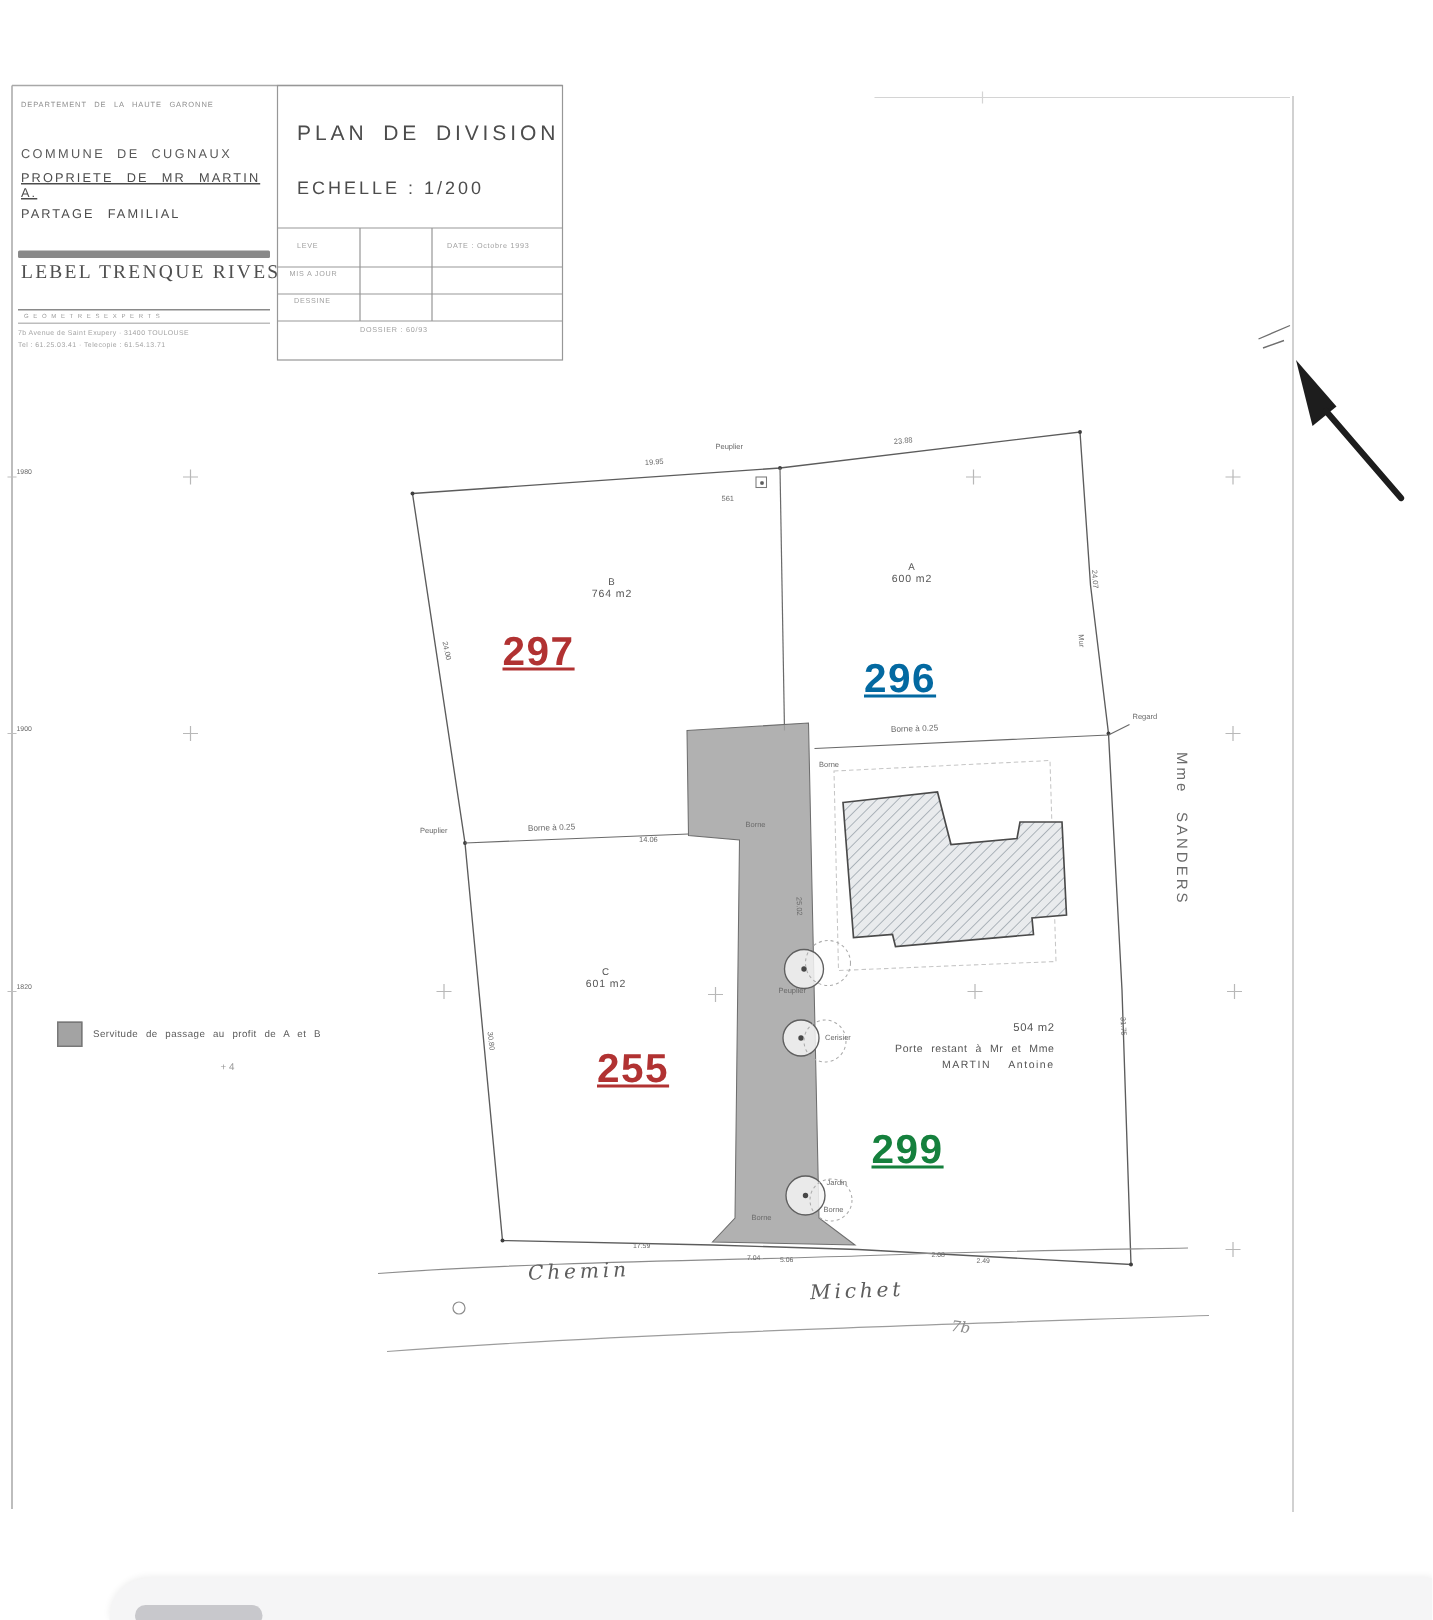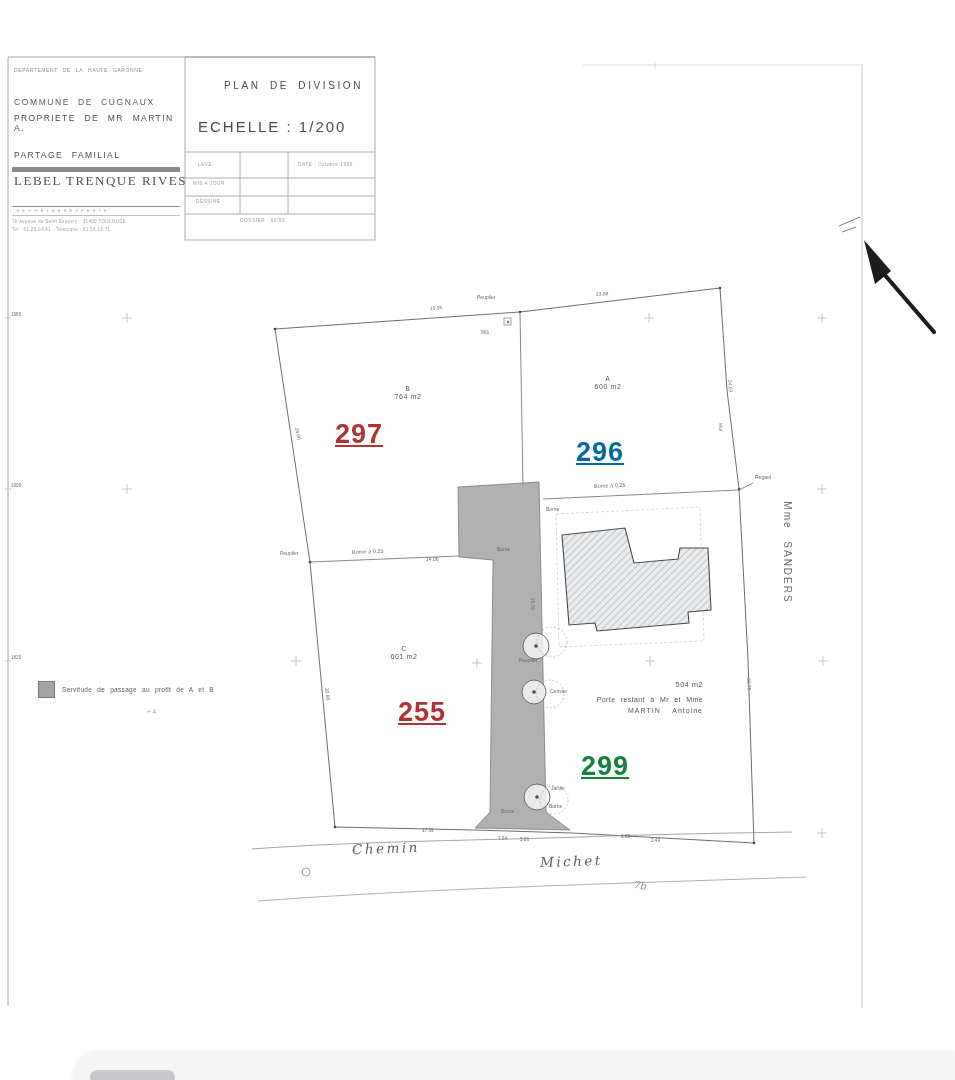--- a/index.html
+++ b/index.html
@@ -13,22 +13,22 @@
   .commune{font-size:8.5px;letter-spacing:1.6px;color:#5a5a5a;word-spacing:4px;}
   .owner{font-size:8.5px;letter-spacing:1.4px;color:#4c4c4c;word-spacing:5px;}
   
   .stamp{width:168px;}
   .stamp-bar{height:5px;background:#898989;border-radius:1px;filter:blur(.4px);}
   .stamp-name{font-family:"Liberation Serif",serif;font-size:13px;letter-spacing:1.5px;color:#4f4f4f;
               border-bottom:1.5px solid #8a8a8a;padding:1px 0 17px 2px;white-space:nowrap;}
   .stamp-prof{font-size:4px;color:#9a9a9a;letter-spacing:1px;padding:1px 0 2px 4px;border-bottom:1px solid #bdbdbd;}
   .stamp-small{font-size:4.6px;color:#a3a3a3;letter-spacing:.3px;margin-top:3px;white-space:nowrap;}
   
-  .plan-title{font-size:10px;letter-spacing:2.6px;color:#4c4c4c;word-spacing:4px;margin-left:26px;}
-  .scale{font-size:15px;letter-spacing:2px;color:#4c4c4c;}
+  .plan-title{font-size:14px;letter-spacing:2.6px;color:#4c4c4c;word-spacing:4px;}
+  .scale{font-size:12px;letter-spacing:2px;color:#4c4c4c;}
   .cell{font-size:4.8px;color:#a0a0a0;letter-spacing:.5px;white-space:nowrap;}
   
   .pnum{font-size:27px;font-weight:600;letter-spacing:1px;line-height:1;text-decoration:underline;}
   .plabel{text-align:center;color:#555;line-height:1.25;}
   .plabel .ltr{font-size:6.5px;letter-spacing:.5px;}
   .plabel .ar{font-size:7px;letter-spacing:.6px;white-space:nowrap;}
   .pnote{font-size:7px;color:#555;letter-spacing:.4px;white-space:nowrap;}
   .neighbor{font-size:10px;letter-spacing:2px;word-spacing:7px;color:#6b6b6b;white-space:nowrap;
             transform:rotate(90deg);transform-origin:center center;text-align:center;}
   .roadname{font-family:"DejaVu Serif",serif;font-style:italic;font-size:13.5px;letter-spacing:2.5px;
@@ -149,22 +149,22 @@
     <text x="621" y="838" font-size="4.6" fill="#7d7d7d">2.08</text>
     <text x="651" y="842" font-size="4.6" fill="#7d7d7d">2.49</text>
     <text x="11" y="316" font-size="4.6" fill="#b3b3b3">1980</text>
     <text x="11" y="487" font-size="4.6" fill="#b3b3b3">1900</text>
     <text x="11" y="659" font-size="4.6" fill="#b3b3b3">1820</text>
   </svg>
 
   <div class="abs" style="left:14px;top:67px;width:170px;">
     <div class="dept">DEPARTEMENT DE LA HAUTE GARONNE</div>
     <div class="commune" style="margin-top:24px;">COMMUNE DE CUGNAUX</div>
-    <div class="owner" style="margin-top:6px;">PROPRIETE DE MR MARTIN A.</div>
-    <div class="owner" style="margin-top:17px;">PARTAGE FAMILIAL</div>
+    <div class="owner" style="margin-top:6px;text-decoration:underline;">PROPRIETE DE MR MARTIN A.</div>
+    <div class="owner" style="margin-top:4px;">PARTAGE FAMILIAL</div>
   </div>
 
   <div class="abs stamp" style="left:12px;top:167px;">
     <div class="stamp-bar"></div>
     <div class="stamp-name">LEBEL TRENQUE RIVES</div>
     <div class="stamp-prof">G E O M E T R E S   E X P E R T S</div>
     <div class="stamp-small">7b Avenue de Saint Exupery · 31400 TOULOUSE</div>
     <div class="stamp-small">Tel : 61.25.03.41 · Telecopie : 61.54.13.71</div>
   </div>
 

